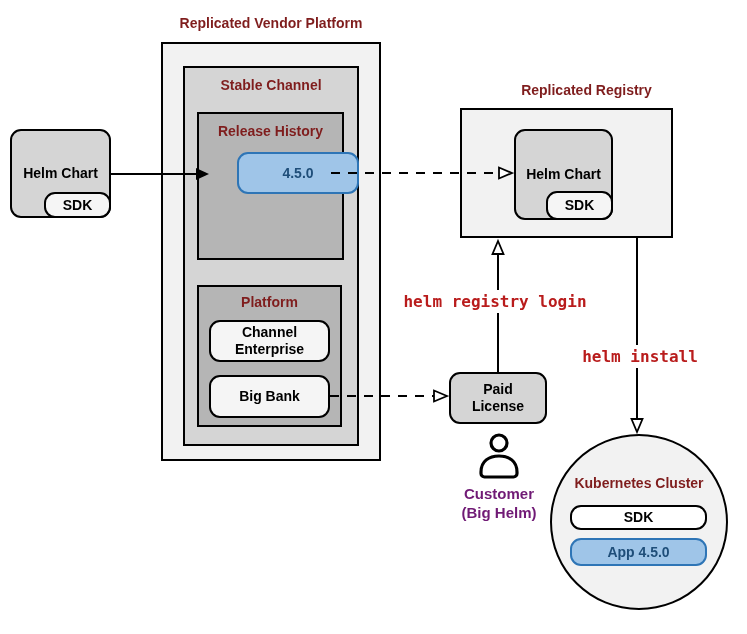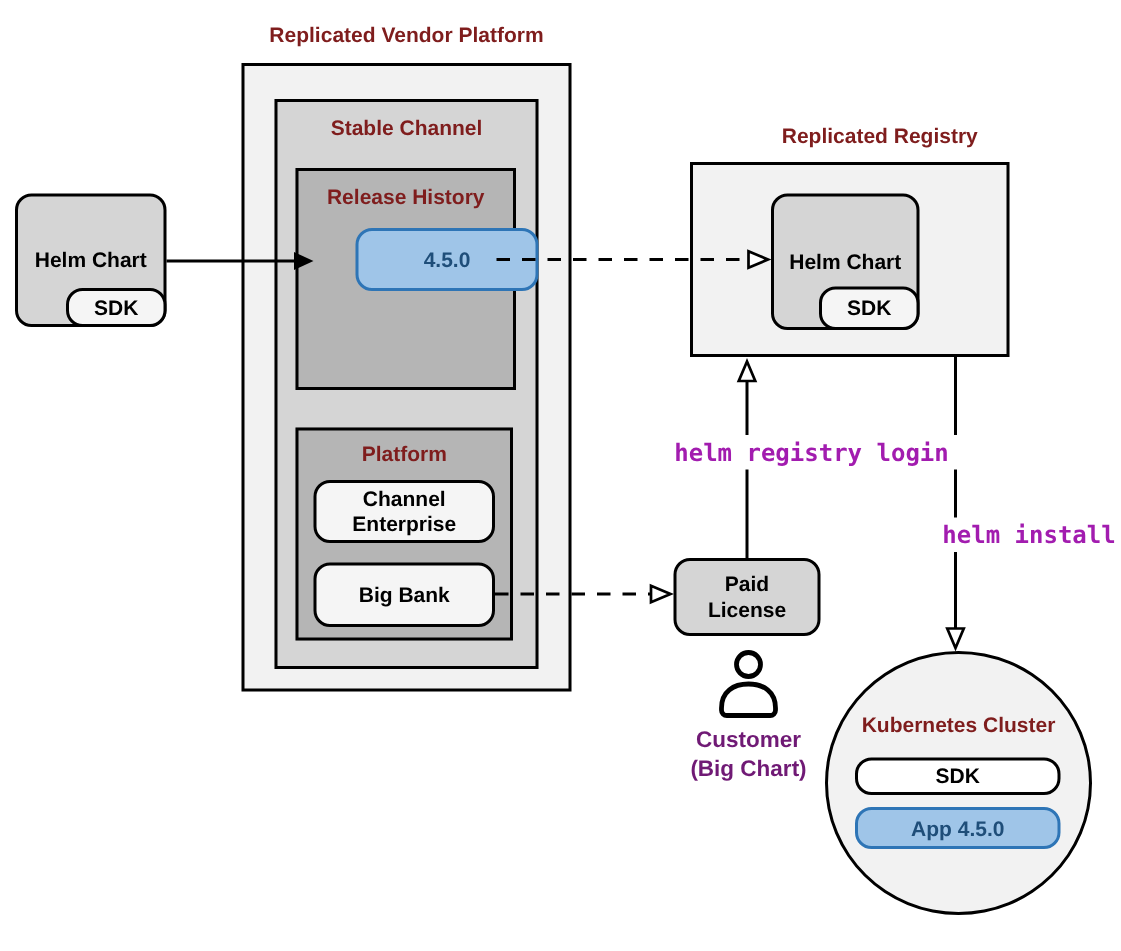--- a/index.html
+++ b/index.html
@@ -44,25 +44,24 @@
     text-align: center;
     color: #7f1d1d;
     z-index: 1;
   }
   .cmdlabel {
     position: absolute;
     font-family: "DejaVu Sans Mono", monospace;
     font-weight: bold;
     font-size: 16px;
     text-align: center;
-    color: #a21caf;
+    color: #b91c1c;
     background: var(--canvas-bg, #ffffff);
     padding: 2px 0;
     z-index: 3;
-    margin-left: 46px;
   }
   .overlay {
     position: absolute;
     left: 0; top: 0;
     z-index: 2;
     pointer-events: none;
   }
   .narrow-70 { max-width: 70px; }
   .narrow-104 { max-width: 104px; }
   .caption {
@@ -123,21 +122,21 @@
   <div class="box leaf fill-light" style="left:546px; top:191px; width:67px; height:29px; z-index:1;">
     <span>SDK</span>
   </div>
 
   <div class="box leaf fill-mid" style="left:449px; top:372px; width:98px; height:52px; z-index:3;">
     <span class="narrow-70">Paid License</span>
   </div>
 
   <div class="caption" style="left:444px; top:484px; width:110px;">
     <div>Customer</div>
-    <div>(Big Chart)</div>
+    <div>(Big Helm)</div>
   </div>
 
   <div class="box circle fill-outer" style="left:550px; top:434px; width:178px; height:176px;"></div>
   <div class="dlabel" style="left:550px; top:475px; width:178px;">Kubernetes Cluster</div>
 
   <div class="box leaf fill-white" style="left:570px; top:505px; width:137px; height:25px;">
     <span>SDK</span>
   </div>
   <div class="box leaf fill-blue" style="left:570px; top:538px; width:137px; height:28px;justify-content:center;">
     <span>App 4.5.0</span>

